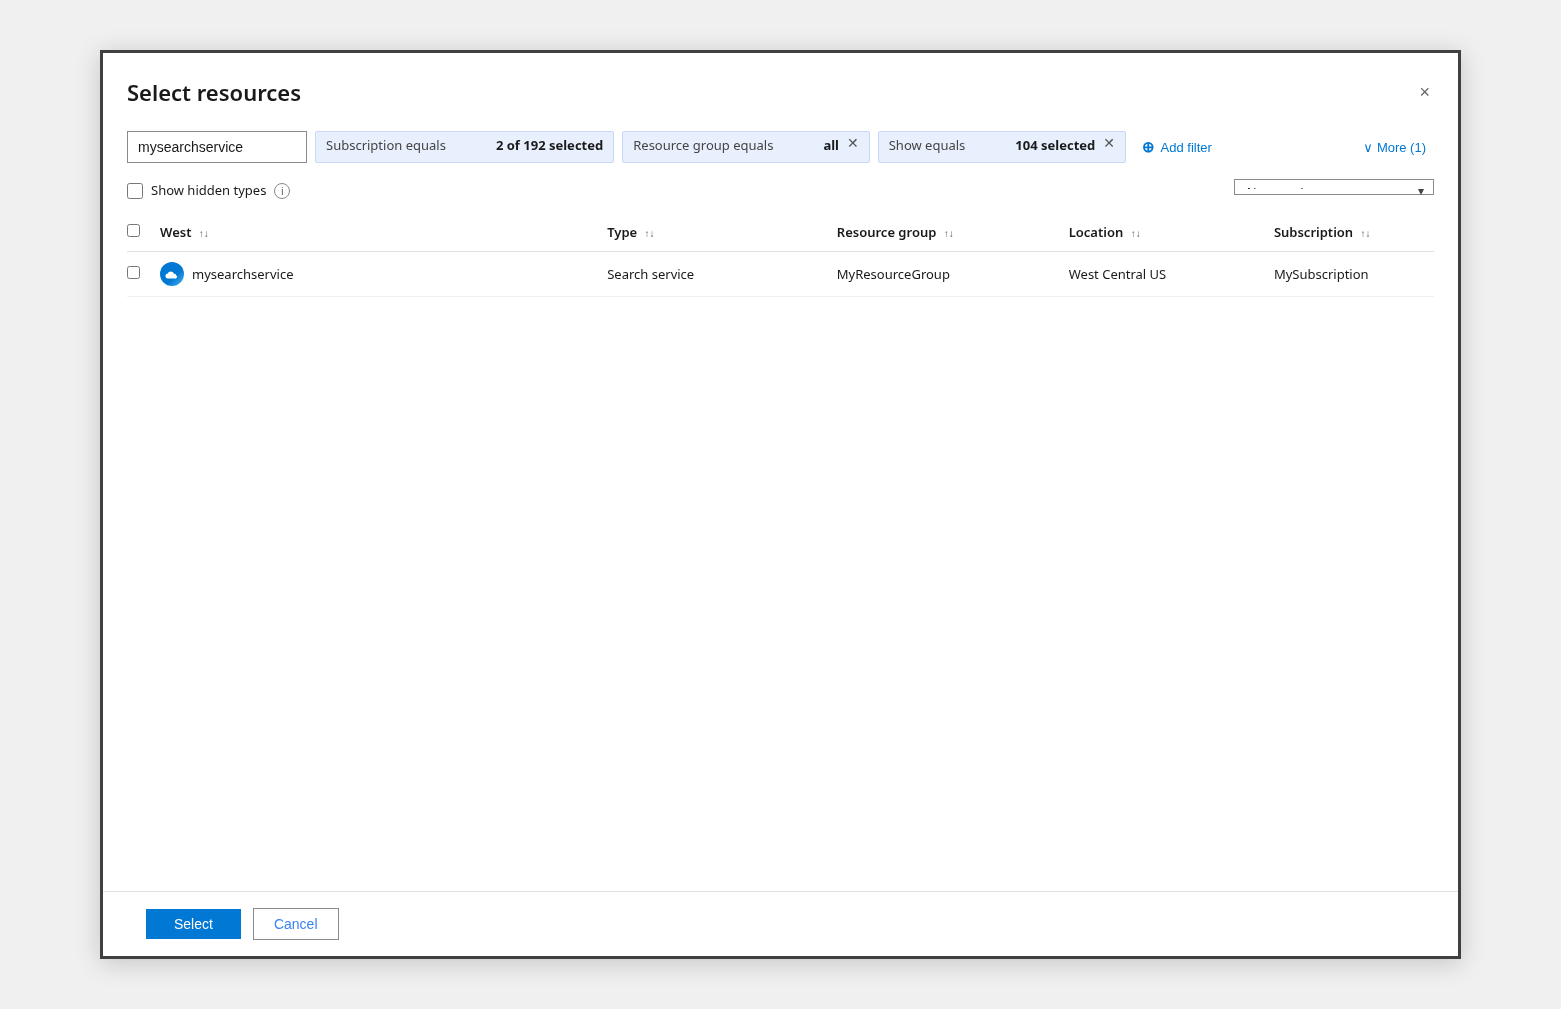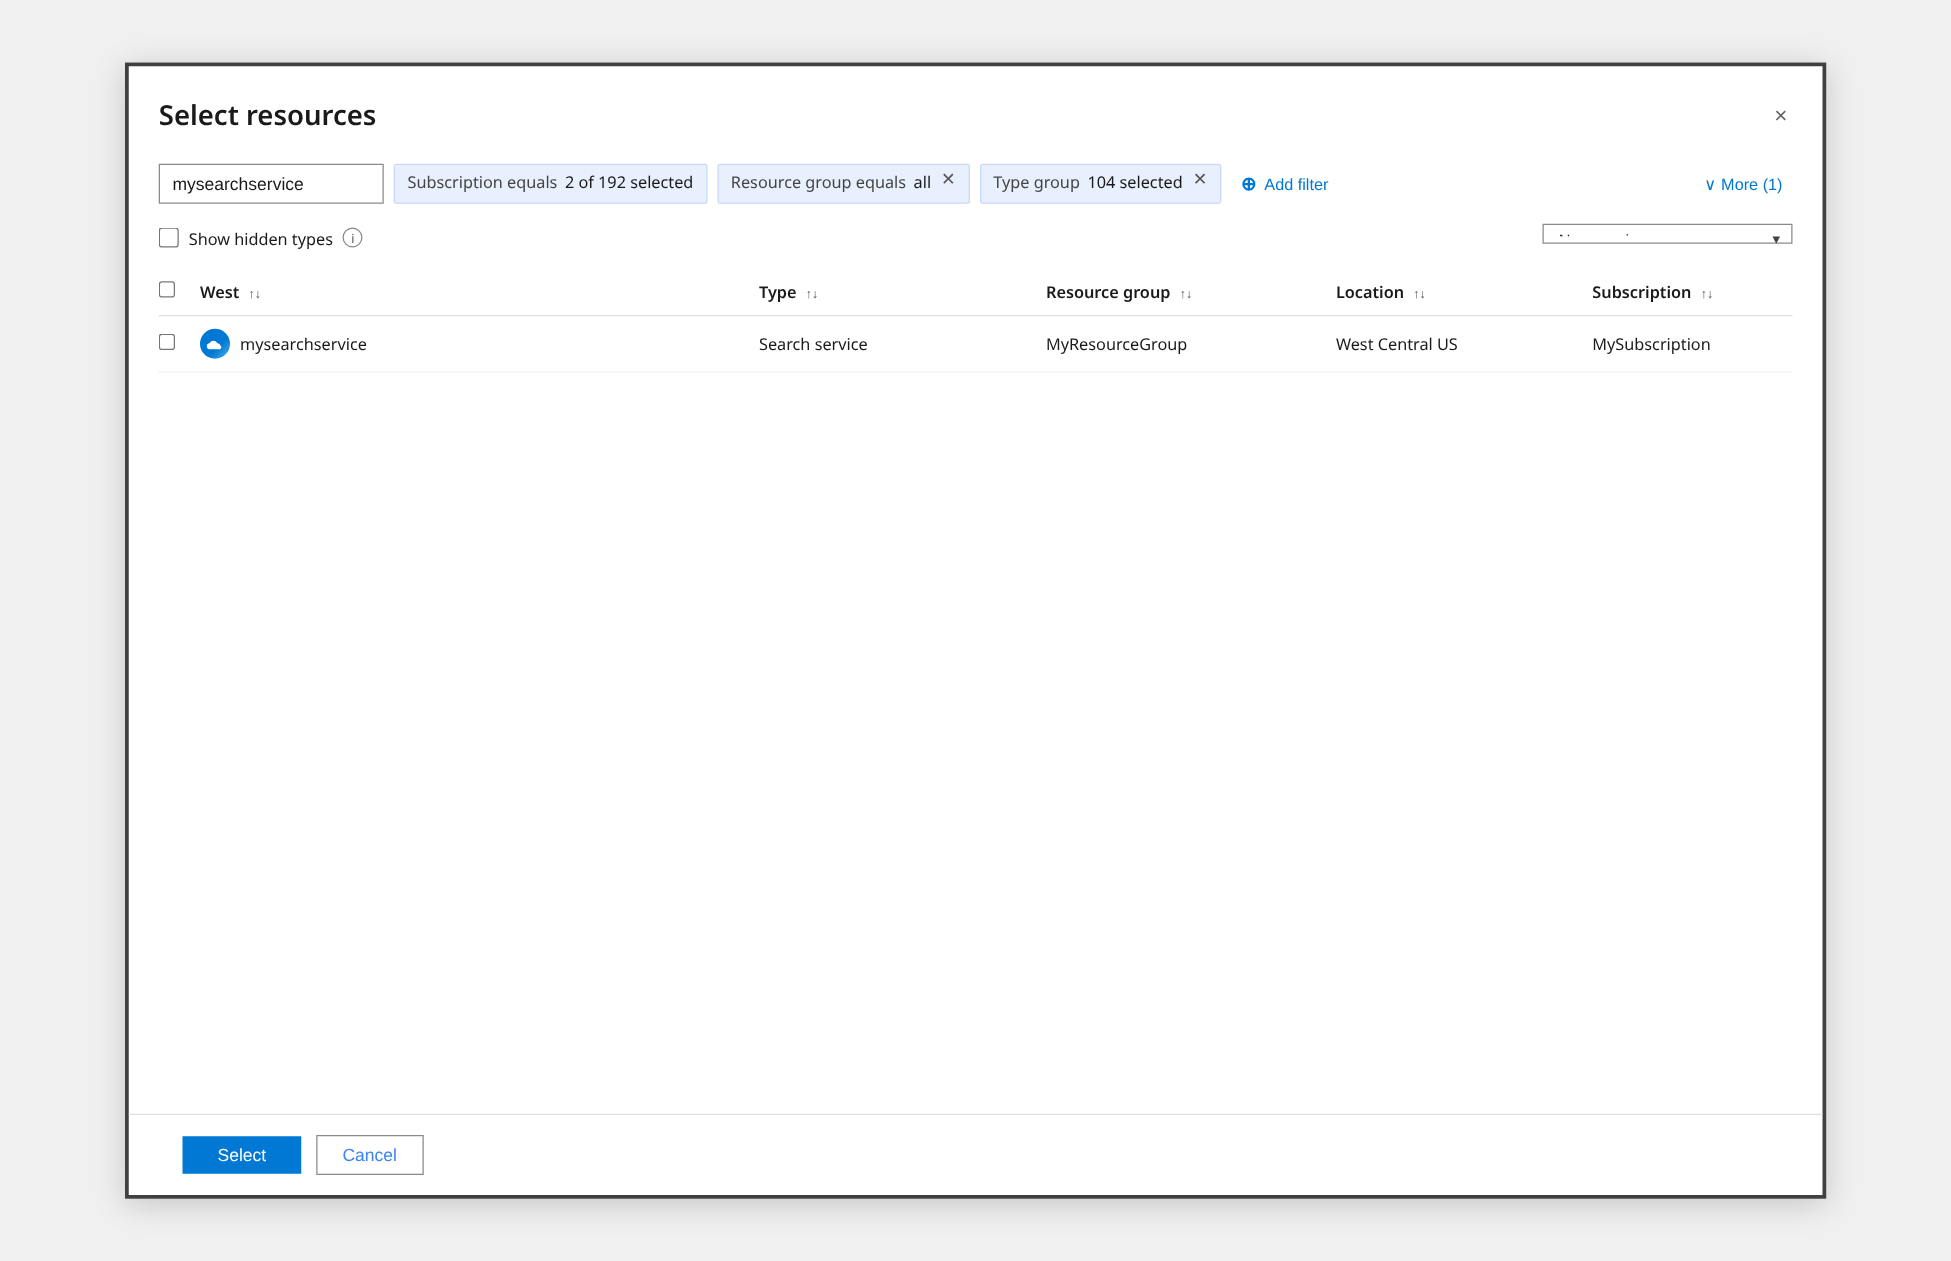--- a/index.html
+++ b/index.html
@@ -69,21 +69,21 @@
       background: #e8f0fe;
       border: 1px solid #c8d8f8;
       border-radius: 2px;
       padding: 4px 10px;
       font-size: 13px;
       color: #1a1a1a;
       white-space: nowrap;
       height: 32px;
     }
     .filter-chip .chip-label { color: #444; }
-    .filter-chip .chip-value { font-weight: 400; }
+    .filter-chip .chip-value { font-weight: 700; margin-left: 44px; }
     .filter-chip .chip-close {
       cursor: pointer;
       color: #555;
       font-size: 14px;
       margin-left: 2px;
       background: none;
       border: none;
       padding: 0;
       line-height: 1;
     }
@@ -117,21 +117,21 @@
     }
 
     .options-bar {
       display: flex;
       align-items: center;
       justify-content: space-between;
       padding: 4px 24px 12px 24px;
     }
     .show-hidden {
       display: flex;
-      align-items: flex-start;
+      align-items: flex-end;
       gap: 8px;
       font-size: 13px;
       color: #1a1a1a;
       cursor: pointer;
     }
     .show-hidden input[type="checkbox"] {
       width: 16px;
       height: 16px;
       cursor: pointer;
     }
@@ -279,21 +279,21 @@
       <span class="chip-value">2 of 192 selected</span>
     </div>
 
     <div class="filter-chip">
       <span class="chip-label">Resource group equals </span>
       <span class="chip-value">all</span>
       <button class="chip-close">✕</button>
     </div>
 
     <div class="filter-chip">
-      <span class="chip-label">Type group </span>
+      <span class="chip-label">Show equals </span>
       <span class="chip-value">104 selected</span>
       <button class="chip-close">✕</button>
     </div>
 
     <button class="add-filter-btn">
       <span style="font-size:15px; font-weight:bold; color:#0078d4;">⊕</span>
       <span>Add filter</span>
     </button>
 
     <button class="more-btn">

